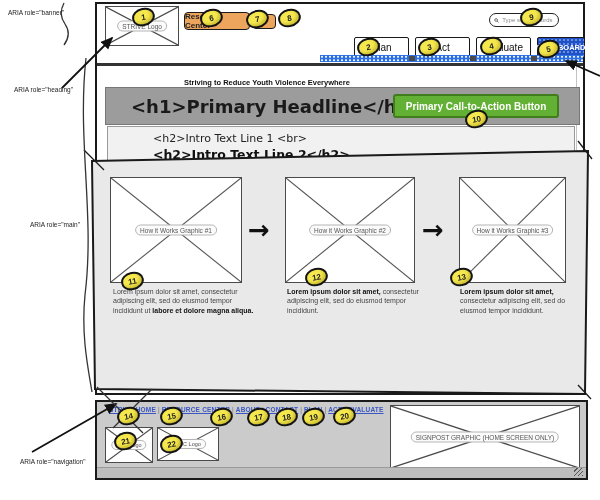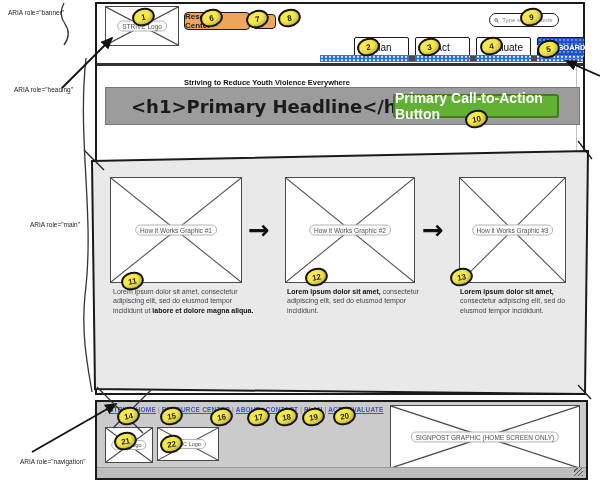--- a/index.html
+++ b/index.html
@@ -38,21 +38,21 @@
   .bluestrip { position:absolute; top:51px; height:7px; background:#2b6fe3;
     background-image:radial-gradient(rgba(255,255,255,.9) .8px, transparent .9px); background-size:4px 3.5px; }
   .strip-gap { position:absolute; top:52px; height:5px; background:#4a4a4a; }
   .tabline { position:absolute; left:0; top:59px; width:100%; height:3px; background:#333; }
   .scroll-line { position:absolute; right:6px; top:62px; bottom:2px; width:1px; background:#c2c2c2; }
 
   
   .h1-band { position:absolute; left:8px; top:83px; width:475px; height:38px; background:#9c9c9c; border:1px solid #777; }
   .h1-text { position:absolute; left:25px; top:8px; font-family:"DejaVu Sans", sans-serif; font-size:18px; font-weight:bold; color:#1a1a1a; }
   .cta { position:absolute; right:20px; top:6px; width:166px; height:24px; background:#62b034; border:2px solid #3f7d1d;
-    border-radius:3px; color:#fff; font-weight:bold; font-size:14px; display:flex; align-items:center; justify-content:center; }
+    border-radius:3px; color:#fff; font-weight:bold; font-size:10px; display:flex; align-items:center; justify-content:center; }
   .intro-box { position:absolute; left:10px; top:122px; width:468px; height:46px; background:#f1f1f1; border:1px solid #999; }
   .intro-1 { position:absolute; left:45px; top:5px; font-family:"DejaVu Sans", sans-serif; font-size:11px; color:#222; }
   .intro-2 { position:absolute; left:45px; top:20px; font-family:"DejaVu Sans", sans-serif; font-size:12.5px; font-weight:bold; color:#111; }
 
   
   .graphics-layer { position:absolute; left:0; top:0; width:600px; height:500px; pointer-events:none; }
   .graphics-layer > * { pointer-events:auto; }
   .gfx-label { font-size:6.5px; }
   .arrow-glyph { position:absolute; font-size:26px; font-weight:bold; color:#111; font-family:"DejaVu Sans", sans-serif; }
   .lorem { position:absolute; font-size:7px; color:#444; line-height:1.35; }
@@ -116,20 +116,24 @@
     <div class="strip-gap" style="left:373px; width:6px;"></div>
     <div class="strip-gap" style="left:434px; width:6px;"></div>
     <div class="tabline"></div>
     <div class="scroll-line"></div>
 
     <div class="h1-band">
       <span class="h1-text">&lt;h1&gt;Primary Headline&lt;/h1&gt;</span>
       <div class="cta">Primary Call-to-Action Button</div>
     </div>
 
+    <div class="intro-box">
+      <span class="intro-1">&lt;h2&gt;Intro Text Line 1 &lt;br&gt;</span>
+      <span class="intro-2">&lt;h2&gt;Intro Text Line 2&lt;/h2&gt;</span>
+    </div>
   </div>
 
   <svg class="svg-abs" id="underlay">
     <polygon points="92,161 588,151 585,394 95,389" fill="#e9e9e9" stroke="#1a1a1a" stroke-width="2"></polygon>
     <line x1="84" y1="150" x2="104" y2="170" stroke="#1a1a1a" stroke-width="1.3"></line>
     <line x1="578" y1="141" x2="592" y2="159" stroke="#1a1a1a" stroke-width="1.3"></line>
     <line x1="578" y1="385" x2="591" y2="399" stroke="#1a1a1a" stroke-width="1.3"></line>
   </svg>
 
   <div class="graphics-layer layer2">

